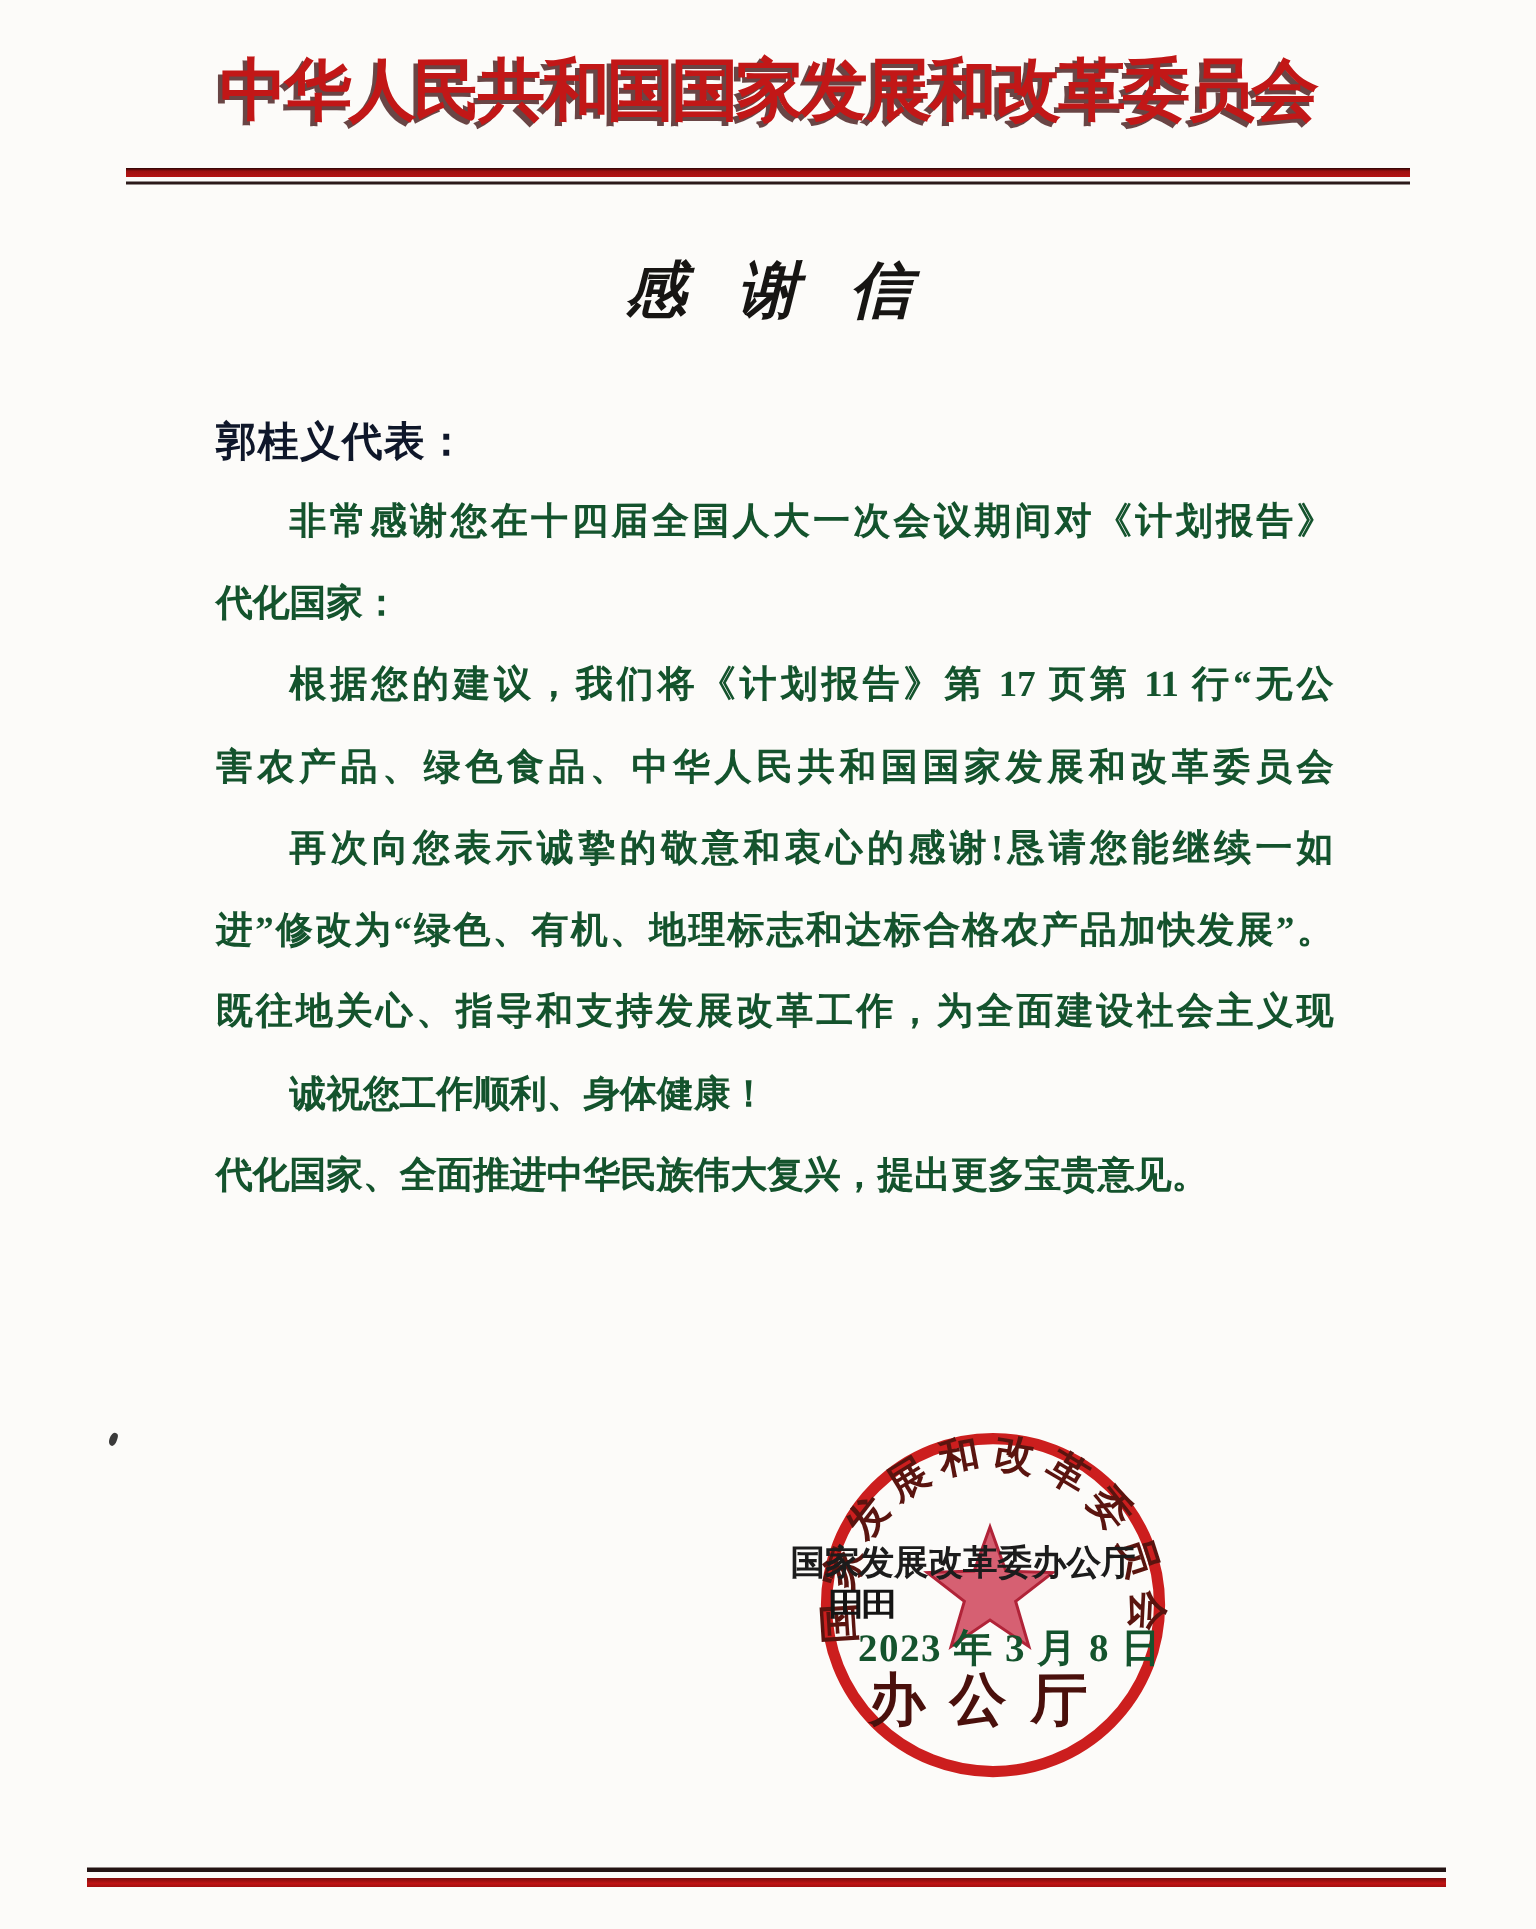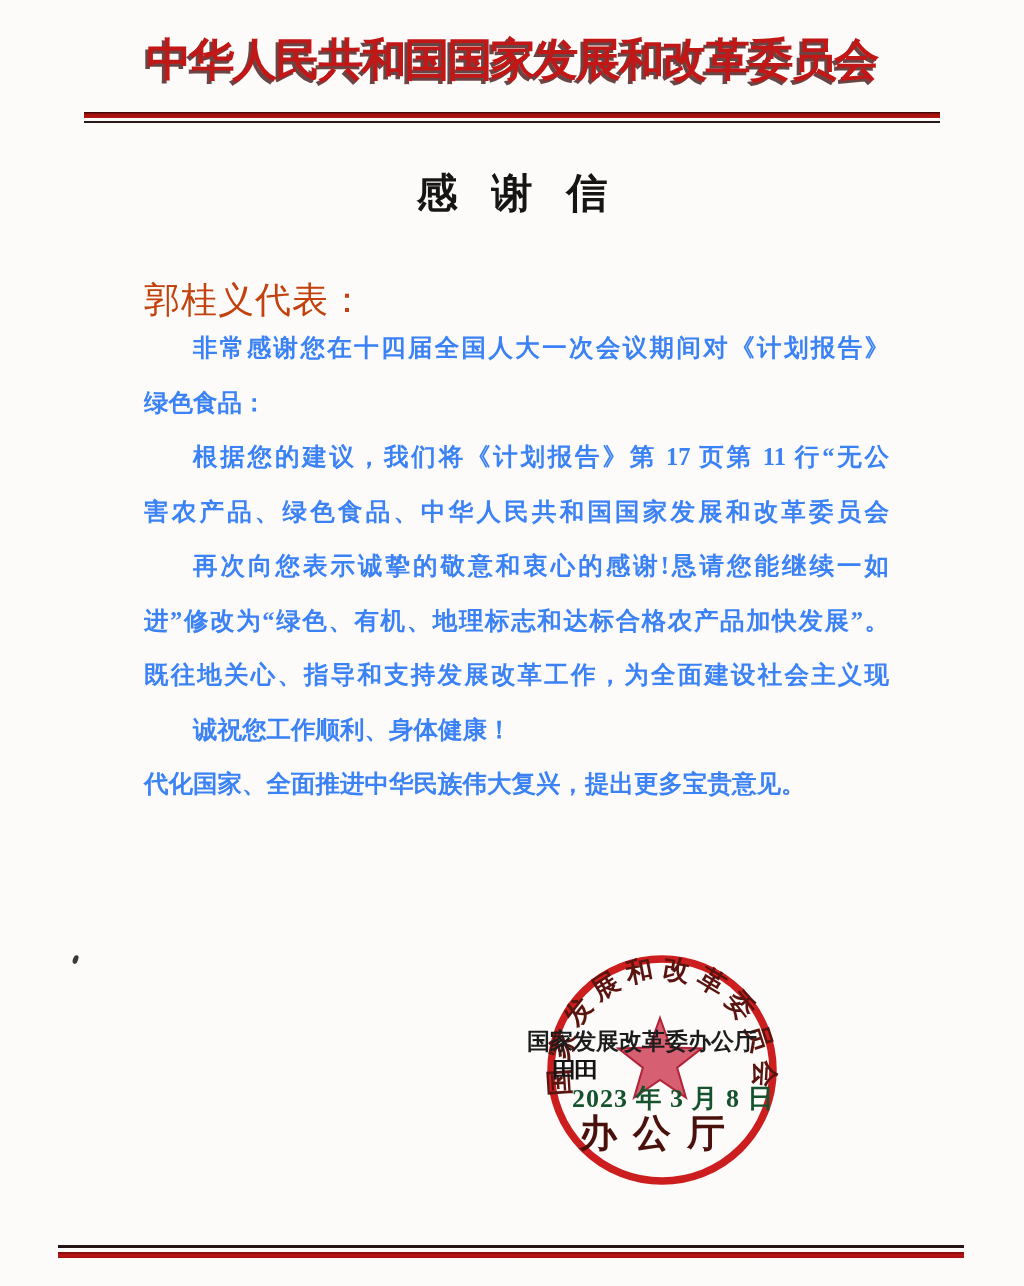--- a/index.html
+++ b/index.html
@@ -26,32 +26,33 @@
   .rule-top .red{height:6px;background:linear-gradient(#2a0505, #9e1111 35%, #b51414);}
   .rule-top .gap{height:3px;background:transparent;}
   .rule-top .dark{height:2px;background:#2b1a1a;}
   
   .doc-title{
     position:absolute;top:166px;left:0;width:1024px;
     text-align:center;
     font-size:41px;font-weight:800;color:#171513;
     letter-spacing:34px;padding-left:34px;box-sizing:border-box;
     white-space:nowrap;
+    font-style:italic;
   }
   
   .salutation{
     position:absolute;left:144px;top:276px;
-    font-size:36px;font-weight:400;color:#c2410c;
+    font-size:27px;font-weight:700;color:#0f172a;
     letter-spacing:1px;
   }
   .body-block{
     position:absolute;left:144px;top:321px;width:745px;
   }
   .body-line{
-    font-size:24.5px;line-height:54.5px;color:#3b82f6;
+    font-size:24.5px;line-height:54.5px;color:#14532d;
     font-weight:600;text-align:justify;white-space:nowrap;
   }
   .body-line.full{white-space:normal;text-align-last:justify;}
   .body-line.indent{text-indent:2em;}
   .contact-line{
     position:absolute;left:198px;top:908px;
     font-size:26px;font-weight:600;color:#141414;
     letter-spacing:2px;white-space:nowrap;
   }
   
@@ -94,21 +95,21 @@
     <div class="gap"></div>
     <div class="dark"></div>
   </div>
 
   <div class="doc-title">感谢信</div>
 
   <div class="salutation">郭桂义代表：</div>
 
   <div class="body-block">
       <div class="body-line indent full">非常感谢您在十四届全国人大一次会议期间对《计划报告》</div>
-      <div class="body-line">绿色食品：</div>
+      <div class="body-line">代化国家：</div>
       <div class="body-line indent full">根据您的建议，我们将《计划报告》第 17 页第 11 行“无公</div>
       <div class="body-line full">害农产品、绿色食品、中华人民共和国国家发展和改革委员会</div>
       <div class="body-line indent full">再次向您表示诚挚的敬意和衷心的感谢!恳请您能继续一如</div>
       <div class="body-line full">进”修改为“绿色、有机、地理标志和达标合格农产品加快发展”。</div>
       <div class="body-line full">既往地关心、指导和支持发展改革工作，为全面建设社会主义现</div>
       <div class="body-line indent">诚祝您工作顺利、身体健康！</div>
       <div class="body-line">代化国家、全面推进中华民族伟大复兴，提出更多宝贵意见。</div>
     </div>
 
 

